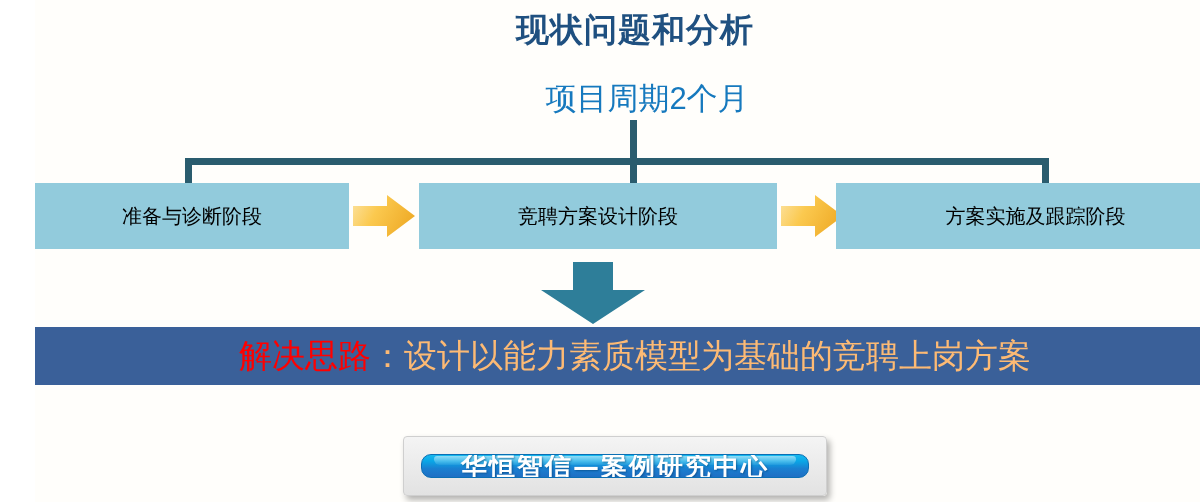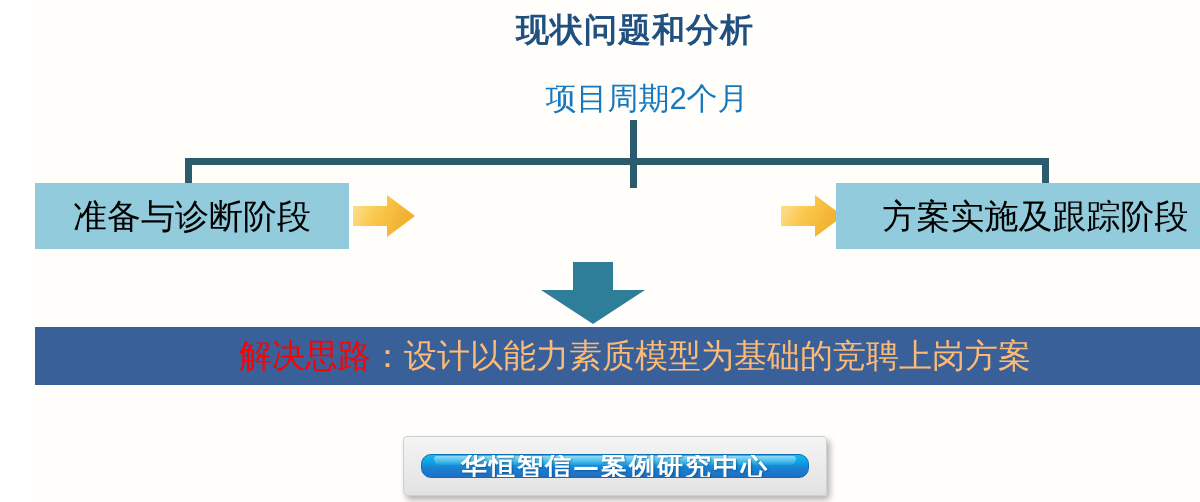--- a/index.html
+++ b/index.html
@@ -72,21 +72,21 @@
   }
   .phase-box {
     position: absolute;
     top: 0;
     height: 66px;
     background: #92CBDC;
     display: flex;
     align-items: center;
     justify-content: center;
     color: #000000;
-    font-size: 34px;
+    font-size: 20px;
     line-height: 32px;
     white-space: nowrap;
   }
   .phase-box.b1 { left: 0px;   width: 314px; }
   .phase-box.b2 { left: 384px; width: 358px; }
   .phase-box.b3 { left: 801px; width: 399px; }
 
   .arrow-right {
     position: absolute;
     top: 12px;
@@ -221,20 +221,23 @@
           <linearGradient id="yg1" x1="0" y1="0" x2="1" y2="0.35">
             <stop offset="0%" stop-color="#FCE3A2"></stop>
             <stop offset="45%" stop-color="#FBC94F"></stop>
             <stop offset="100%" stop-color="#F0AE2B"></stop>
           </linearGradient>
         </defs>
         <polygon points="0,11 34,11 34,0 62,21 34,42 34,31 0,31" fill="url(#yg1)"></polygon>
       </svg>
     </div>
 
+    <div class="phase-box b2">
+      <span>竞聘方案设计阶段</span>
+    </div>
 
     <div class="arrow-right a2">
       <svg width="62" height="42" viewBox="0 0 62 42">
         <defs>
           <linearGradient id="yg2" x1="0" y1="0" x2="1" y2="0.35">
             <stop offset="0%" stop-color="#FCE3A2"></stop>
             <stop offset="45%" stop-color="#FBC94F"></stop>
             <stop offset="100%" stop-color="#F0AE2B"></stop>
           </linearGradient>
         </defs>

